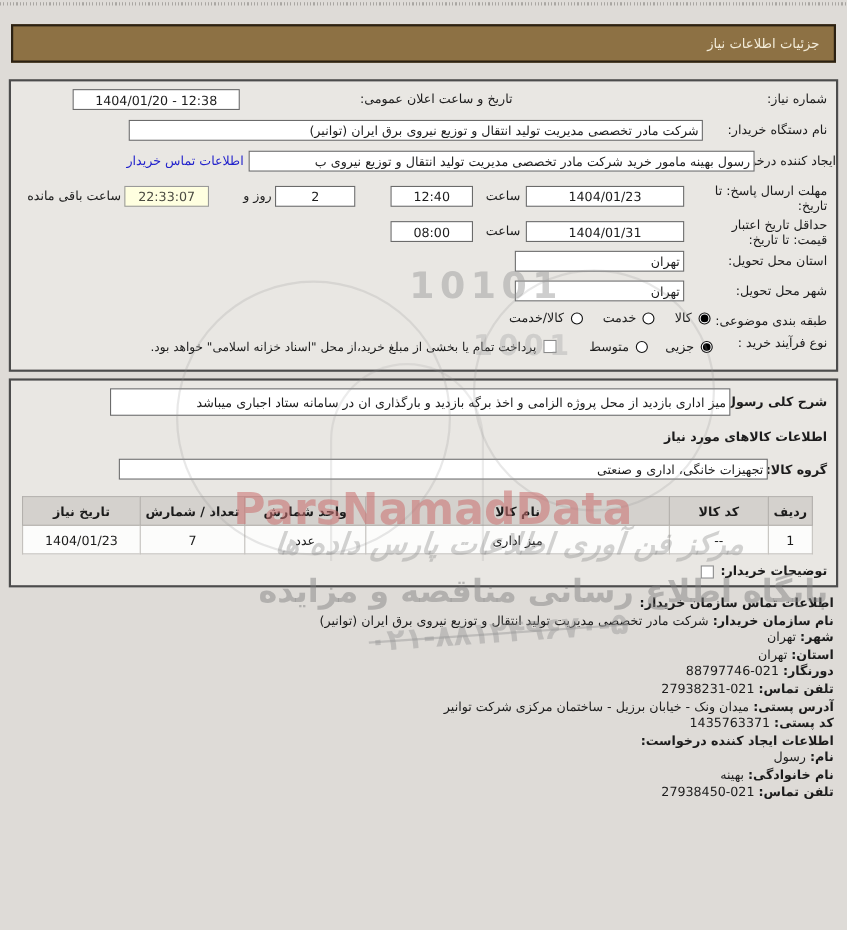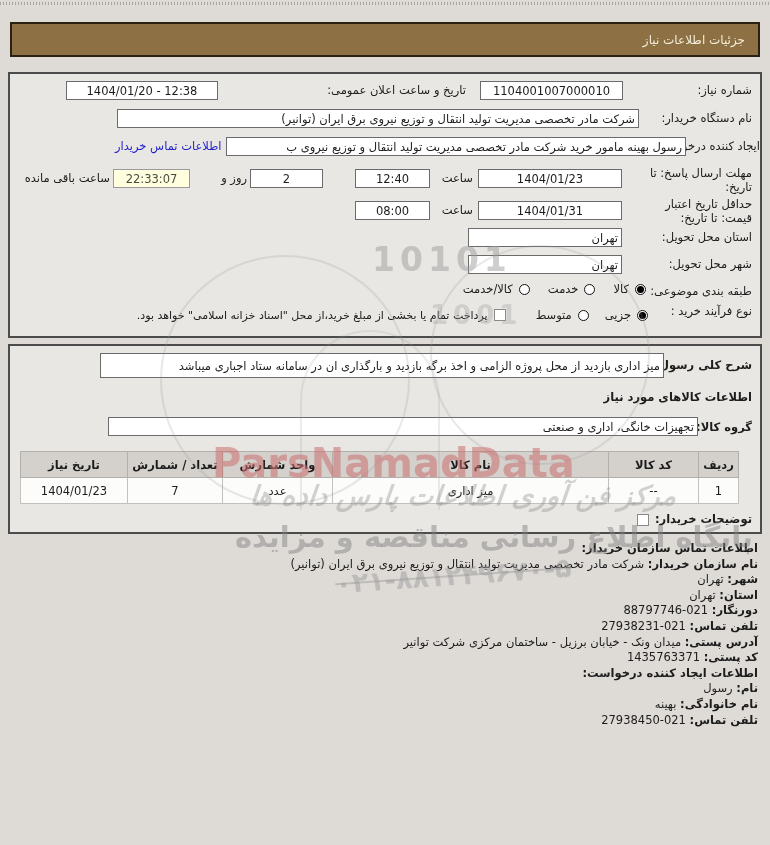--- a/index.html
+++ b/index.html
@@ -85,23 +85,20 @@
 
 <div class="dotted-strip"></div>
 
 <div class="header-bar">
   <span>جزئیات اطلاعات نیاز</span>
 </div>
 
 <div class="panel" id="panel-fields">
 
   <div class="abs lbl" style="top:9px; right:8px;">شماره نیاز:</div>
-  <div class="abs box center ltr" style="top:7px; left:470px; width:143px;">
-    <span>1104001007000010</span>
-  </div>
   <div class="abs lbl" style="top:9px; left:322px; width:134px;">تاریخ و ساعت اعلان عمومی:</div>
   <div class="abs box center ltr" style="top:7px; left:56px; width:152px;">
     <span dir="ltr">1404/01/20 - 12:38</span>
   </div>
 
   <div class="abs lbl" style="top:37px; right:8px;">نام دستگاه خریدار:</div>
   <div class="abs box" style="top:35px; left:107px; width:522px;">
     <span>شرکت مادر تخصصی مدیریت تولید  انتقال و توزیع نیروی برق ایران (توانیر)</span>
   </div>
 

